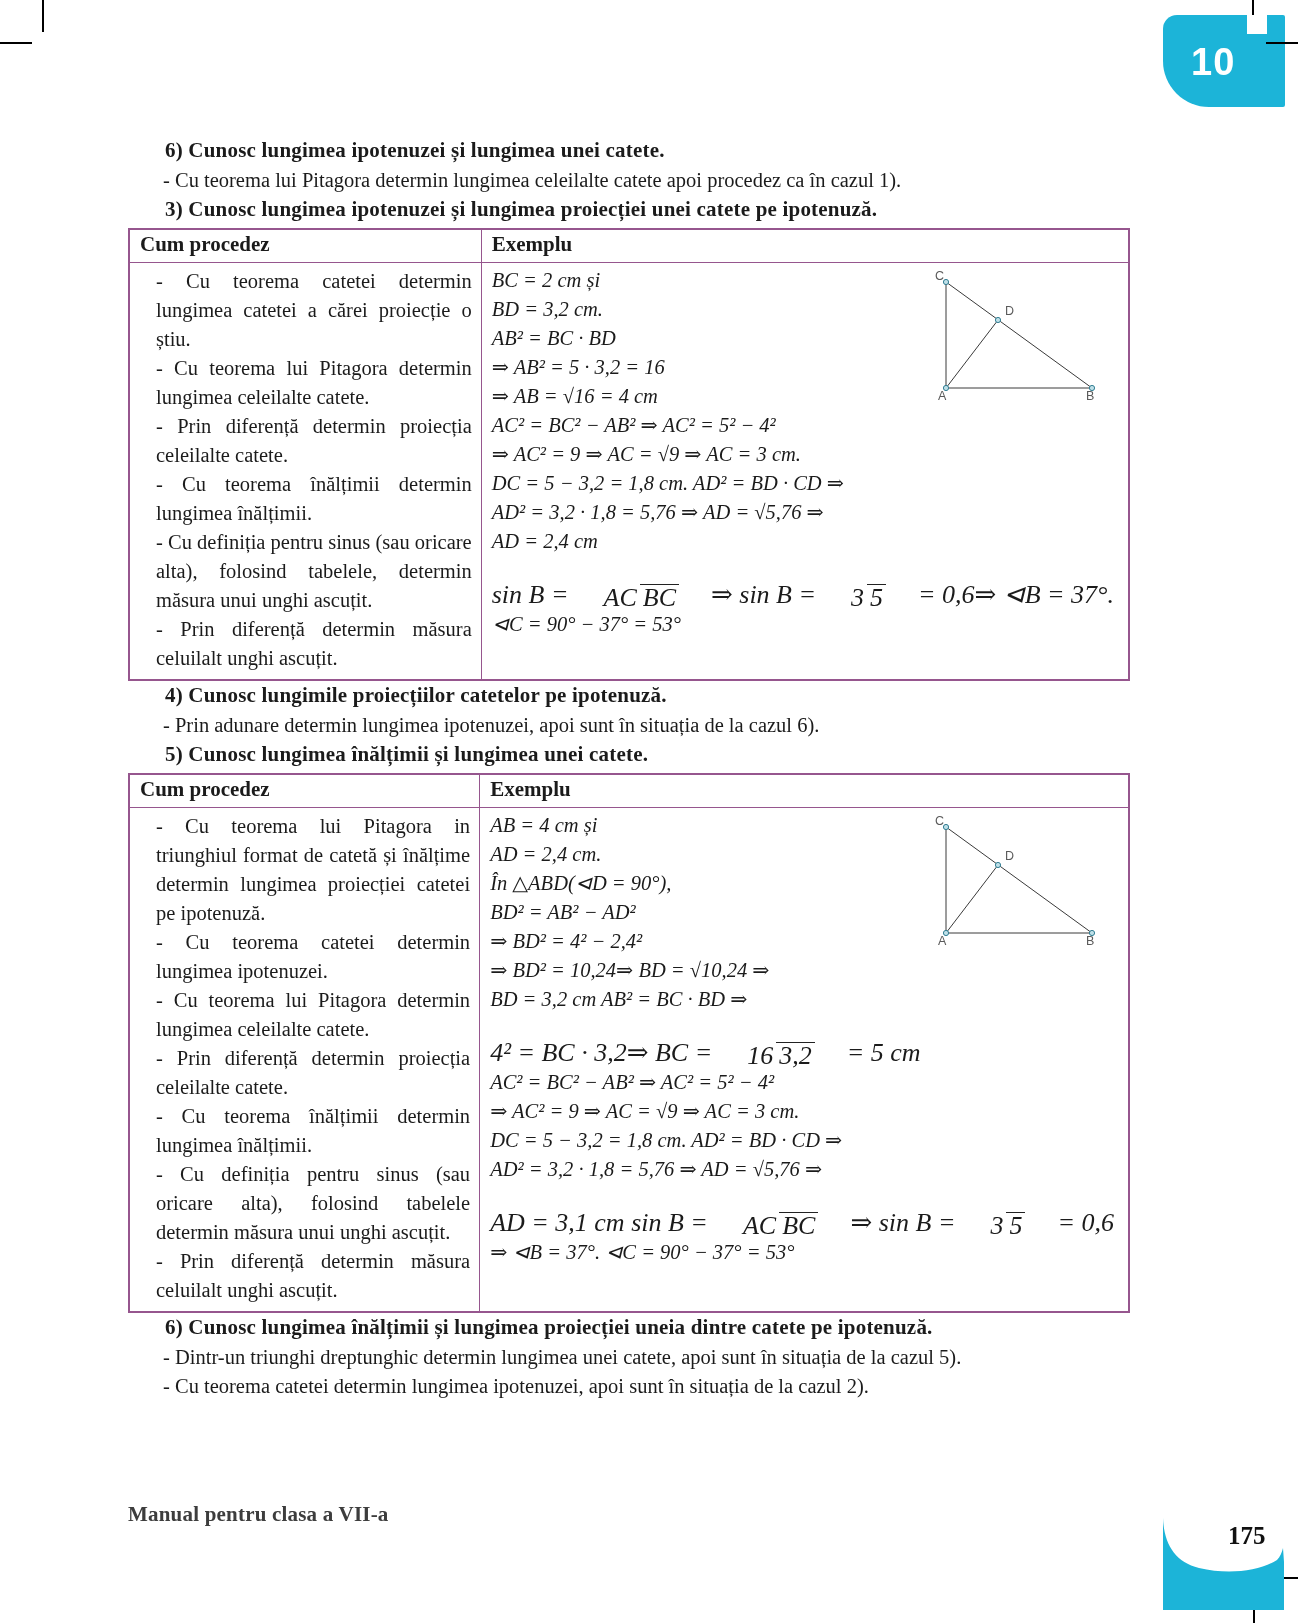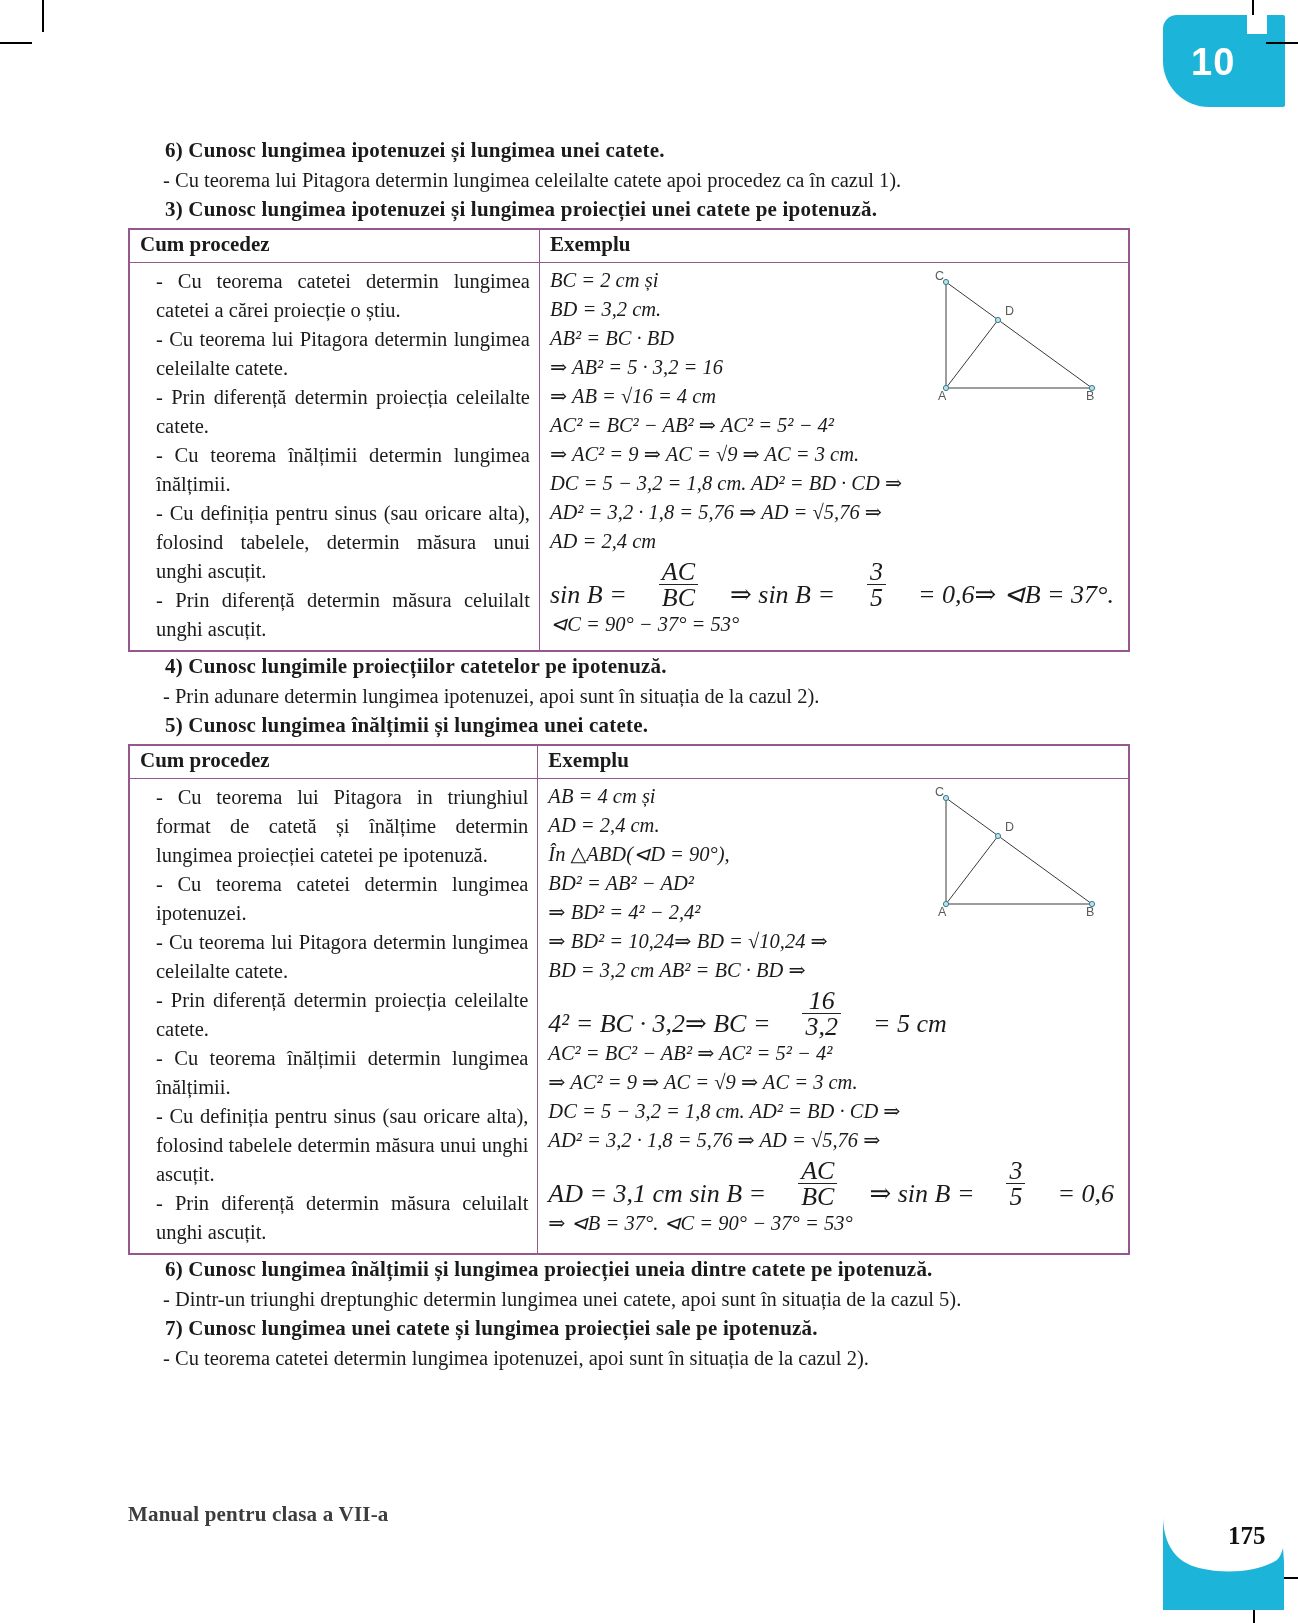--- a/index.html
+++ b/index.html
@@ -51,21 +51,21 @@
     padding:2px 8px 3px 10px;height:27px;
   }
   td.proc{padding:4px 9px 6px 26px;}
   td.proc p{
     font-size:20.5px;line-height:29px;margin:0;text-align:justify;
   }
   td.ex{padding:3px 6px 6px 10px;}
   .math{font-style:italic;font-size:20.5px;line-height:29px;white-space:nowrap;}
   .fline{display:flex;align-items:flex-end;min-height:54px;font-style:italic;font-size:26px;gap:24px;}
   .fline .seg{margin-right:8px;white-space:nowrap;}
-  .frac{display:inline-flex;flex-direction:column;align-items:center;margin-right:8px;line-height:25px;}
+  .frac{display:inline-flex;flex-direction:row;align-items:center;margin-right:8px;line-height:25px;}
   .frac .den{border-top:1.6px solid #222;padding:0 3px;}
   .frac .num{padding:0 3px;}
   
   .fig{float:right;margin:4px 18px 6px 10px;}
   .fig text{
     font-family:"Liberation Sans","DejaVu Sans",sans-serif;
     font-size:12.5px;fill:#5a5a5a;font-style:normal;
   }
   .fig line{stroke:#3a3a3a;stroke-width:1;}
   .fig circle{fill:#bfe0e8;stroke:#327e93;stroke-width:1;}
@@ -158,21 +158,21 @@
           </span>
           <span class="seg">= 0,6⇒ ⊲B = 37°.</span>
         </div>
         <div class="math">⊲C = 90° − 37° = 53°</div>
       </td>
     </tr>
   </tbody>
     </table>
 
   <h2 class="sec mt-b">4) Cunosc lungimile proiecțiilor catetelor pe ipotenuză.</h2>
-  <p class="body">- Prin adunare determin lungimea ipotenuzei, apoi sunt în situația de la cazul 2).</p>
+  <p class="body">- Prin adunare determin lungimea ipotenuzei, apoi sunt în situația de la cazul 6).</p>
 
   <h2 class="sec mt-c">5) Cunosc lungimea înălțimii și lungimea unei catete.</h2>
 
   <table class="tbl">
     <colgroup>
         <col style="width:50.1%">
         <col style="width:49.9%">
       </colgroup>
     <tbody>
         <tr>
@@ -238,21 +238,20 @@
         </div>
         <div class="math">⇒ ⊲B = 37°. ⊲C = 90° − 37° = 53°</div>
       </td>
     </tr>
   </tbody>
     </table>
 
   <h2 class="sec mt-b">6) Cunosc lungimea înălțimii și lungimea proiecției uneia dintre catete pe ipotenuză.</h2>
   <p class="body">- Dintr-un triunghi dreptunghic determin lungimea unei catete, apoi sunt în situația de la cazul 5).</p>
 
-  <h2 class="sec mt-d">7) Cunosc lungimea unei catete și lungimea proiecției sale pe ipotenuză.</h2>
   <p class="body">- Cu teorema catetei determin lungimea ipotenuzei, apoi sunt în situația de la cazul 2).</p>
 
 </main>
 
 <div class="footer-text">Manual pentru clasa a VII-a</div>
 <div class="page-num">175</div>
 <svg class="bottom-wave" width="122" height="92" viewBox="0 0 122 92">
   <path d="M0,92 L0,0 C1,26 12,44 36,50 C66,57 96,53 114,42 C117,39 119,34 120,30 L121,44 L121,92 Z" fill="#1cb4d8"></path>
 </svg>
 

